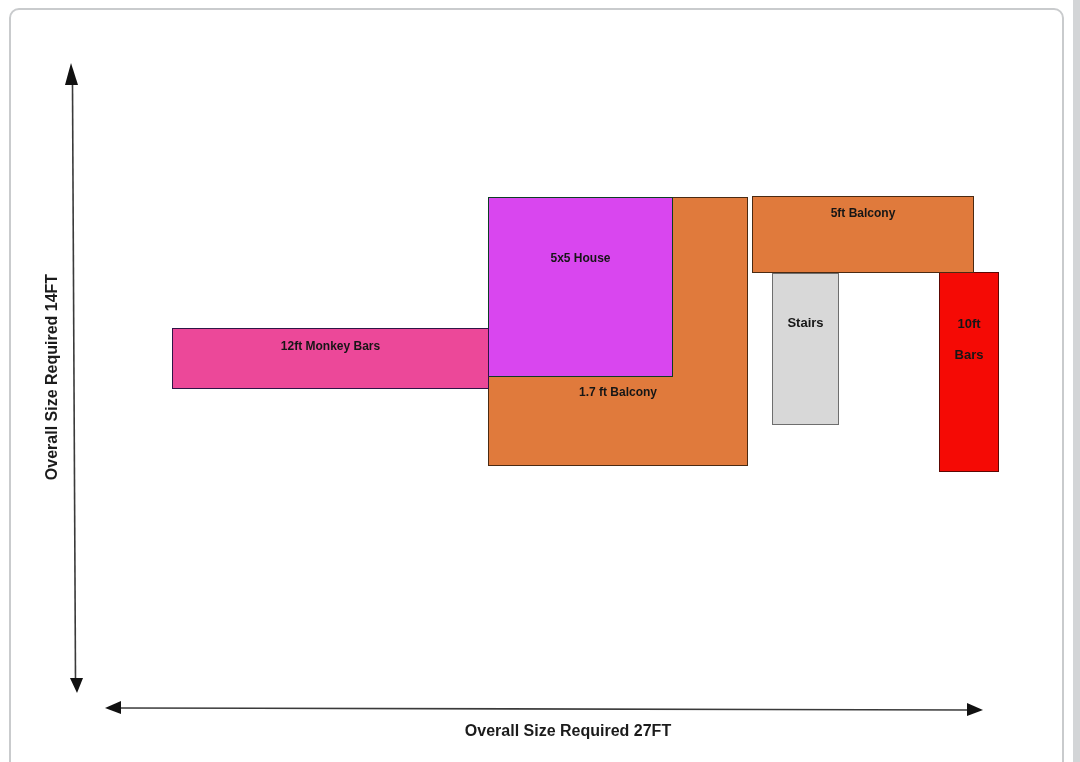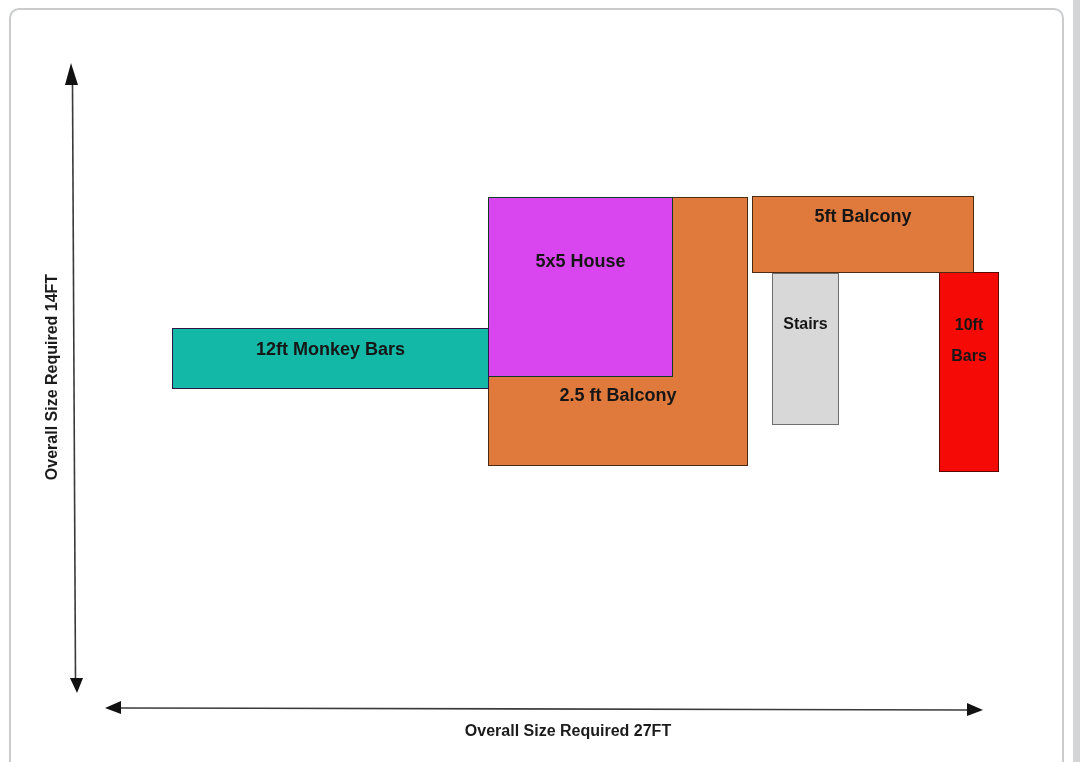--- a/index.html
+++ b/index.html
@@ -39,25 +39,25 @@
     box-sizing: border-box;
     border: 1.5px solid rgba(20,20,20,0.85);
   }
   .shape-label {
     position: absolute;
     left: 0;
     right: 0;
     text-align: center;
     font-weight: bold;
     color: #161616;
-    font-size: 18px;
+    font-size: 12px;
     line-height: 1;
     white-space: nowrap;
   }
-  .shape-label.small { font-size: 16px; }
+  .shape-label.small { font-size: 13px; }
 
   
   .monkey-bars { left: 172px; top: 328px; width: 317px; height: 61px; z-index: 4; }
   .monkey-bars .shape-label { top: 11px; }
 
   .balcony25   { left: 488px; top: 197px; width: 260px; height: 269px; z-index: 2; }
   .balcony25 .shape-label { top: 188px; }
 
   .house       { left: 488px; top: 197px; width: 185px; height: 180px; z-index: 3; }
   .house .shape-label { top: 54px; }
@@ -103,28 +103,28 @@
 </style>
 </head>
 <body>
 
 <div id="screen">
 
   <div class="page-frame"></div>
   <div class="right-edge-strip" style="background-color: rgb(211, 213, 215);"></div>
 
   <div class="shape balcony25" style="background-color: rgb(224, 122, 60); border-color: rgb(74, 42, 18);">
-    <span class="shape-label">2.5 ft Balcony</span>
+    <span class="shape-label">1.7 ft Balcony</span>
   </div>
 
   <div class="shape house" style="background-color: #d946ef; border-color: rgb(13, 61, 35);">
     <span class="shape-label">5x5 House</span>
   </div>
 
-  <div class="shape monkey-bars" style="background-color: #14b8a6; border-color: rgb(46, 21, 70);">
+  <div class="shape monkey-bars" style="background-color: #ec4899; border-color: rgb(46, 21, 70);">
     <span class="shape-label">12ft Monkey Bars</span>
   </div>
 
   <div class="shape balcony5" style="background-color: rgb(224, 122, 60); border-color: rgb(74, 42, 18);">
     <span class="shape-label">5ft Balcony</span>
   </div>
 
   <div class="shape stairs" style="background-color: rgb(216, 216, 216); border-color: rgb(110, 110, 110);">
     <span class="shape-label small">Stairs</span>
   </div>

